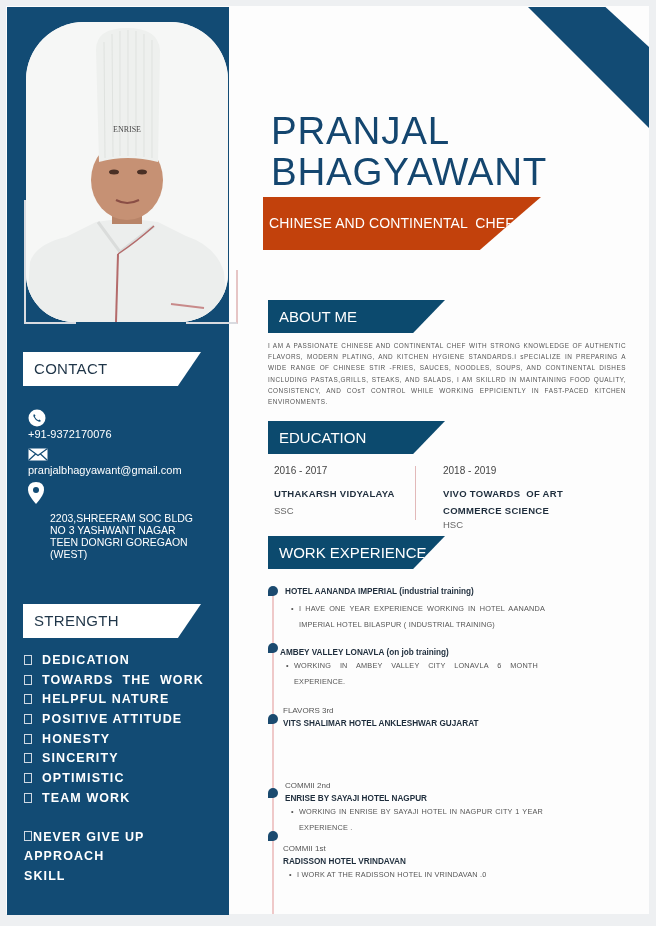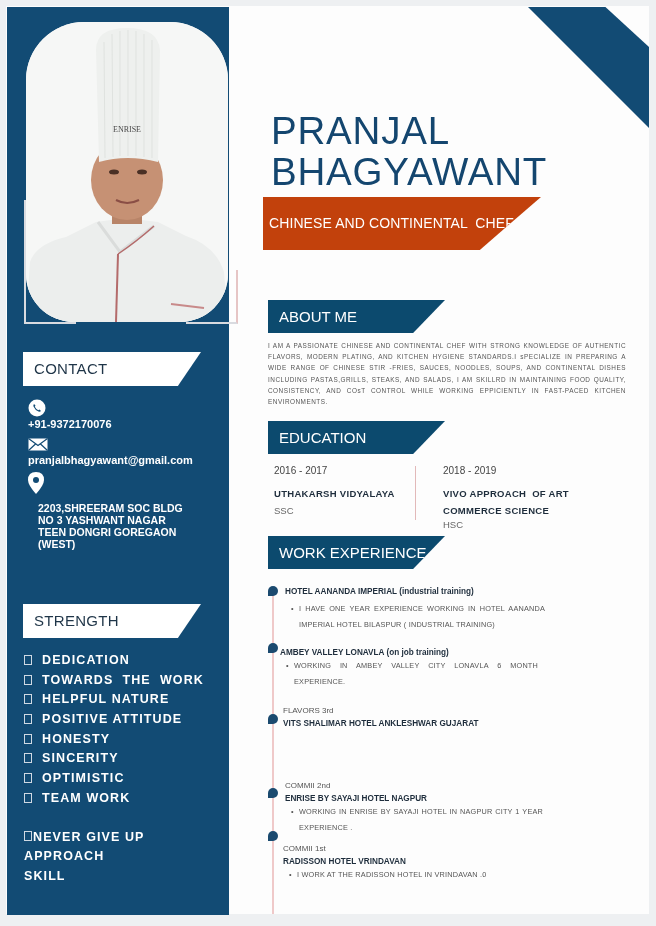--- a/index.html
+++ b/index.html
@@ -12,24 +12,24 @@
   .photo-frame-bl { position: absolute; left: 24px; top: 200px; width: 52px; height: 124px; border-left: 2px solid #d9dbe0; border-bottom: 2px solid #d9dbe0; }
   .photo-frame-br { position: absolute; left: 186px; top: 270px; width: 52px; height: 54px; border-right: 2px solid #e6c5c5; border-bottom: 2px solid #d9dbe0; }
   .photo { position: absolute; left: 26px; top: 22px; width: 202px; height: 300px; border-radius: 58px 58px 48px 48px; background: #f7f8f7; overflow: hidden; }
   .photo svg { width: 100%; height: 100%; display: block; }
 
   
   .side-head { position: absolute; left: 23px; width: 178px; height: 34px; background: #ffffff;
     clip-path: polygon(0 0, 100% 0, 87% 100%, 0 100%); }
   .side-head span { position: absolute; left: 11px; top: 8px; font-size: 15px; color: #1f3548; letter-spacing: 0.3px; }
 
-  .contact { position: absolute; left: 28px; top: 398px; width: 190px; color: #fff; font-size: 11px; font-weight: bold; }
+  .contact { position: absolute; left: 28px; top: 408px; width: 190px; color: #fff; font-size: 11px; }
   .icon-row { height: 20px; display: flex; align-items: center; }
   .c-text { font-size: 11px; margin-bottom: 4px; }
-  .addr { margin-left: 10px; margin-top: 6px; font-size: 10.5px; line-height: 12px; }
+  .addr { margin-left: 22px; margin-top: 6px; font-size: 10.5px; line-height: 12px; }
 
   .strengths { position: absolute; left: 24px; top: 650px; width: 200px; color: #fff; font-size: 12.5px; letter-spacing: 1.1px; font-weight: bold; }
   .strengths li { list-style: none; height: 19.7px; display: flex; align-items: center; }
   .strengths .box { display: inline-block; width: 8px; height: 10px; border: 1px solid #cfd9e3; margin-right: 10px; }
   .extra { margin-top: 20px; line-height: 19.8px; }
   .extra .box { margin-right: 1px; }
 
   
   .corner-ribbon { position: absolute; left: 528px; top: 7px; width: 121px; height: 121px; background: #124b74;
     clip-path: polygon(0 0, 64% 0, 100% 33%, 100% 100%); }
@@ -189,21 +189,21 @@
   <span>EDUCATION</span>
 </div>
 <div class="edu-col" style="left:274px; width:135px">
   <div class="yr">2016 - 2017</div>
   <div class="school">UTHAKARSH VIDYALAYA</div>
   <div class="lvl">SSC</div>
 </div>
 <div class="edu-div"></div>
 <div class="edu-col" style="left:443px; width:180px">
   <div class="yr">2018 - 2019</div>
-  <div class="school" style="white-space:pre-wrap">VIVO APPROACH  OF ART COMMERCE SCIENCE</div>
+  <div class="school" style="white-space:pre-wrap">VIVO TOWARDS  OF ART COMMERCE SCIENCE</div>
   <div class="lvl" style="margin-top:0">HSC</div>
 </div>
 
 <div class="sec-head" style="top:536px">
   <span>WORK EXPERIENCE</span>
 </div>
 <div class="timeline-line"></div>
 
 <div class="dot" style="left:268px; top:586px"></div>
 <div class="job" style="left:285px; top:587px; width:260px">

